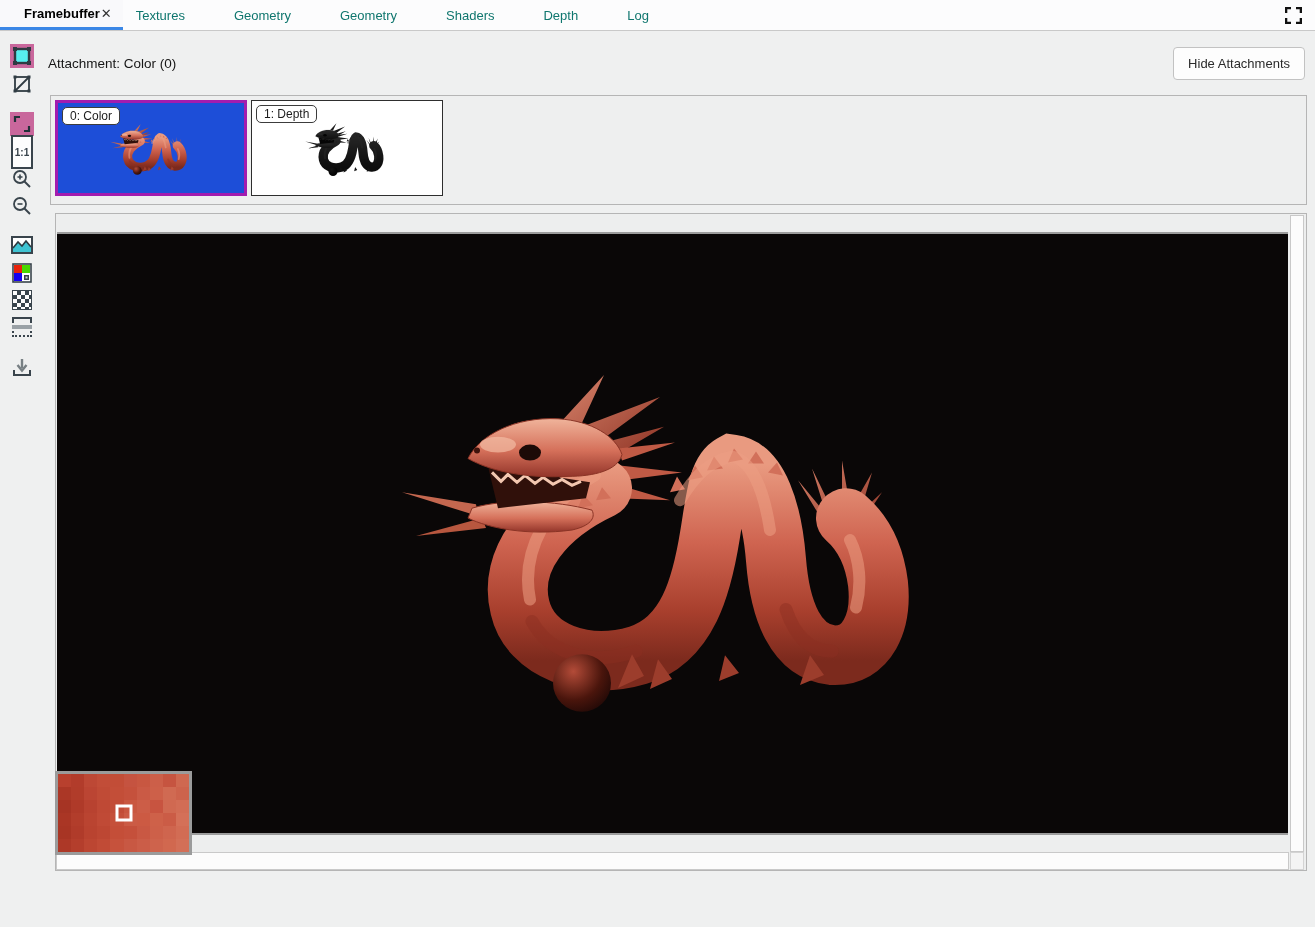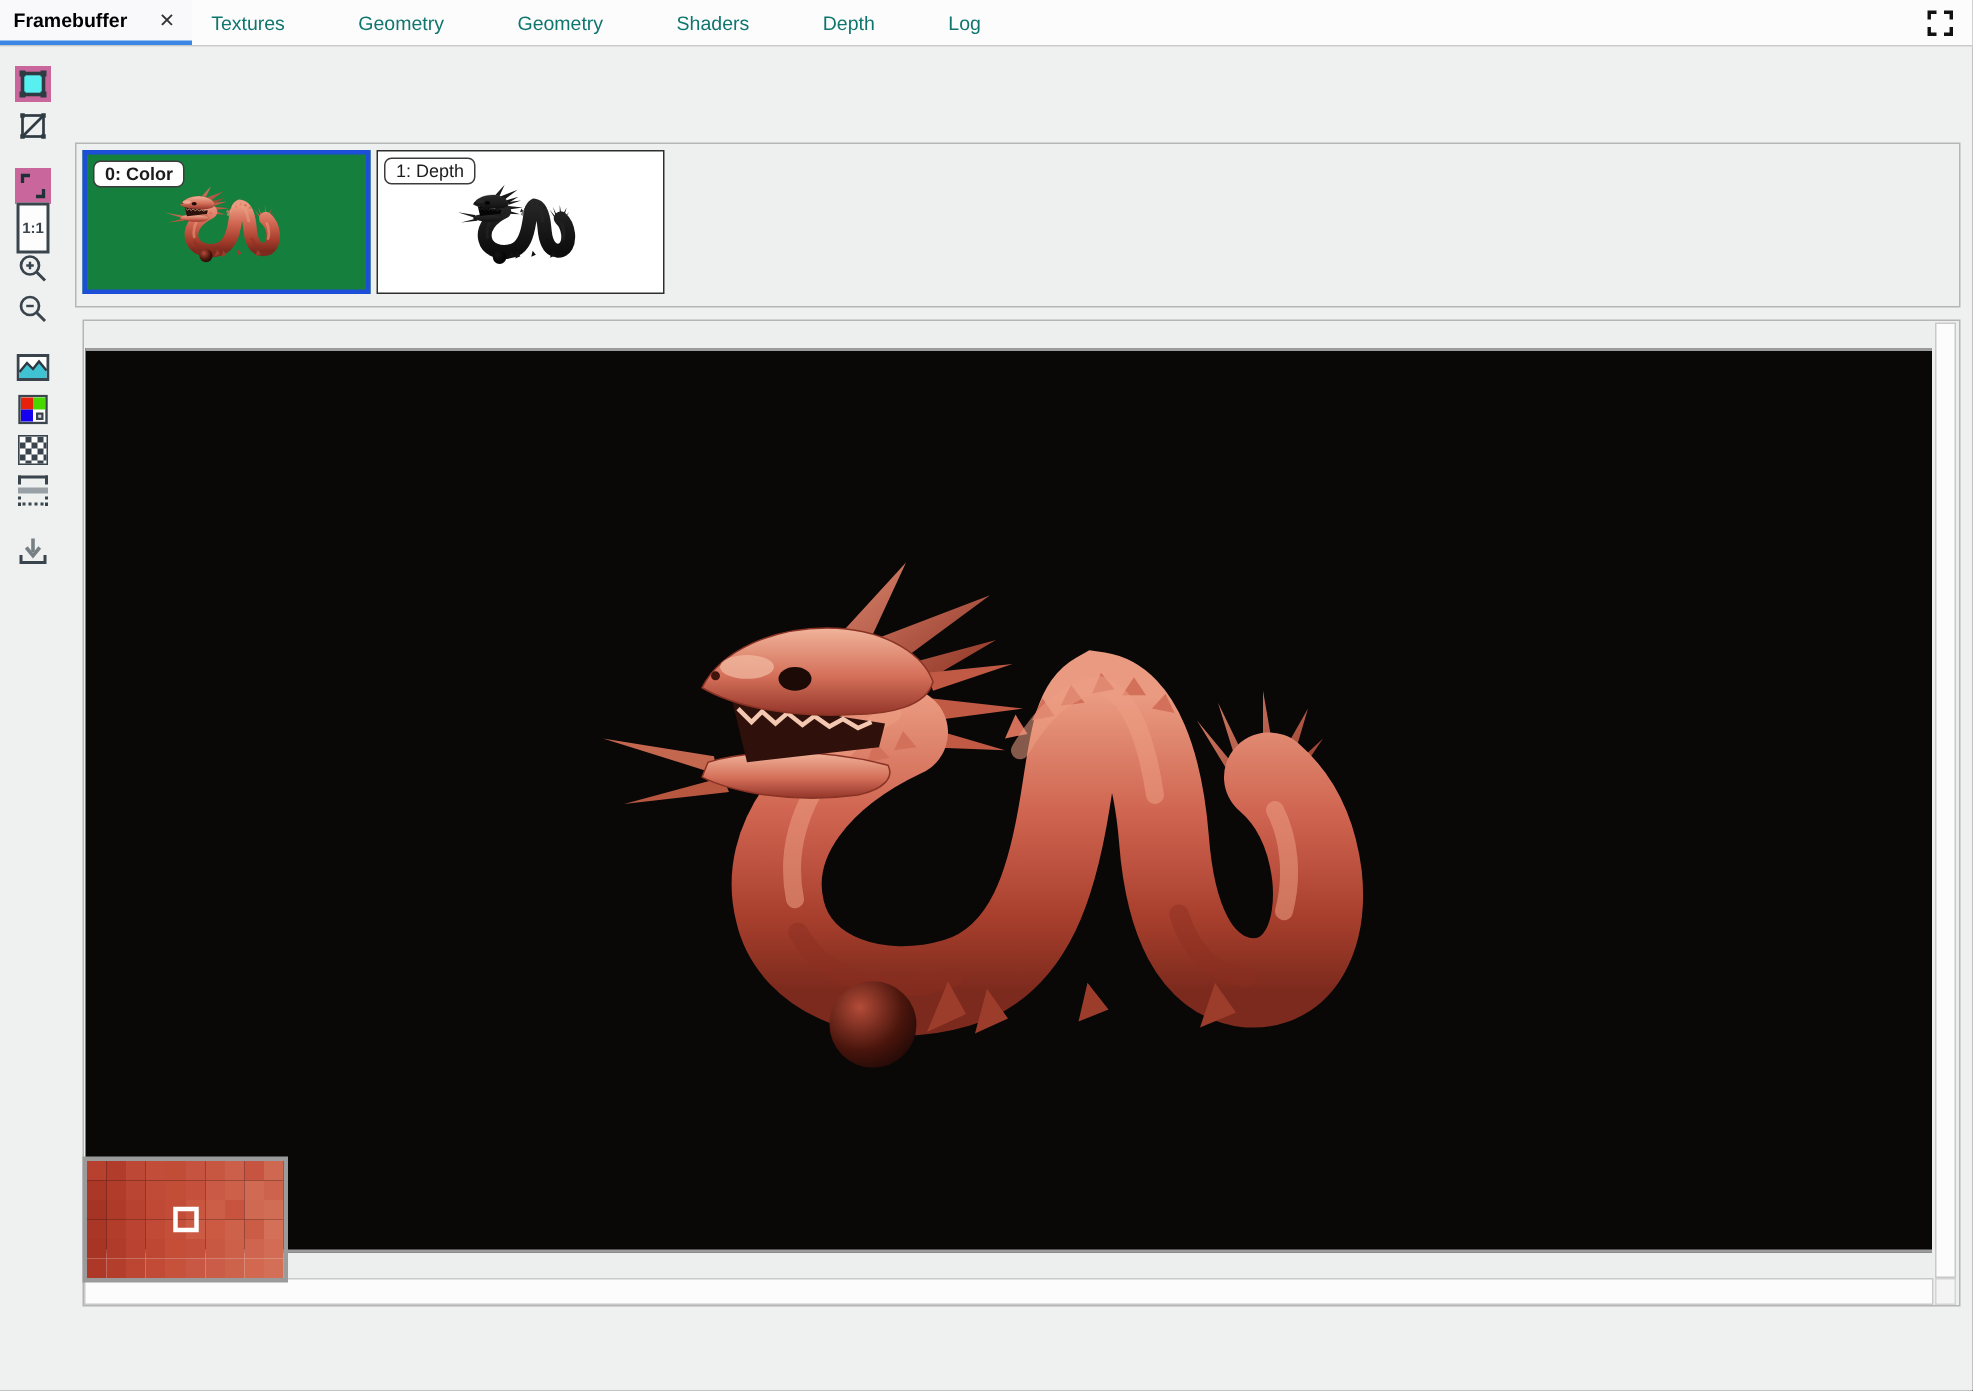--- a/index.html
+++ b/index.html
@@ -5,21 +5,21 @@
   * { margin:0; padding:0; box-sizing:border-box; }
   html,body { width:1315px; height:927px; overflow:hidden;
     font-family:"Liberation Sans", sans-serif; background:#eff0f0; color:#1b1b1b; }
   .window { position:relative; width:1315px; height:927px; background:#eff0f0; }
 
   
   .tabbar { position:absolute; left:0; top:0; width:100%; height:31px;
     background:#fcfcfd; border-bottom:1px solid #c9c9c9; display:flex; align-items:stretch; }
   .tab { display:flex; align-items:center; font-size:13px; color:#0f766e; cursor:default; }
   .tab.plain { margin-right:49px; }
-  .tab.first { font-weight:bold; color:#000; padding:0 11px 0 9px; gap:21px;
+  .tab.first { font-weight:bold; color:#000; padding:0 11px 0 24px; gap:1px;
     background:#f9f9fb; border-bottom:3px solid #3b87e6; }
   .tab .close { font-size:13px; font-weight:normal; color:#333; }
   .tab-spacer { width:13px; }
   .fs-btn { margin-left:auto; margin-right:13px; display:flex; align-items:center; }
 
   
   .tools { position:absolute; left:0; top:31px; width:46px; bottom:0; padding:13px 0 0 10px; }
   .tool { width:24px; height:24px; display:flex; align-items:center; justify-content:center; }
   .tool.sel { background:#c9679c; }
   .g1{margin-bottom:4px}.g2{margin-bottom:16px}.g3{margin-bottom:4px}.g4{margin-bottom:3px}
@@ -40,21 +40,21 @@
   .attach-header { position:absolute; left:46px; right:0; top:31px; height:64px;
     display:flex; align-items:center; padding:0 10px 0 2px; }
   .attach-label { font-size:13.5px; color:#161616; }
   .hide-btn { margin-left:auto; font-size:13px; color:#2b2b2b; background:#fdfdfd;
     border:1px solid #c2c2c2; border-radius:4px; padding:8px 14px; cursor:default; }
 
   
   .attach-panel { position:absolute; left:50px; top:95px; width:1257px; height:110px;
     border:1px solid #b5b5b5; background:#eeefef; display:flex; padding:4px 0 0 4px; }
   .thumb { position:relative; width:192px; height:96px; margin-right:4px; }
-  .thumb.color { border:3px solid #1d4ed8; background:#15803d;font-weight:bold; }
+  .thumb.color { border:3px solid #a21caf; background:#1d4ed8; }
   .thumb.depth { border:1px solid #2e2e2e; background:#ffffff; }
   .thumb svg { display:block; width:100%; height:100%; }
   .thumb-label { position:absolute; top:4px; left:4px; background:#fff; color:#1c1c1c;
     border:1px solid #3c3c3c; border-radius:5px; padding:1px 7px; font-size:12px; white-space:nowrap; }
 
   
   .viewport { position:absolute; left:55px; top:213px; width:1252px; height:658px;
     border:1px solid #b5b5b5; background:#edeeee; }
   .canvas { position:absolute; left:1px; top:18px; width:1231px; height:603px;
     background:#0a0707; border-top:2px solid #9c9c9c; border-bottom:2px solid #9c9c9c; }
@@ -250,20 +250,24 @@
     </div>
     <div class="tool">
       <svg class="icon-svg" width="20" height="20" viewBox="0 0 20 20">
         <path d="M10 2 V11" stroke="#788084" stroke-width="2.4"></path>
         <path d="M5.5 8 L10 13.5 L14.5 8" fill="none" stroke="#788084" stroke-width="2.4"></path>
         <path d="M2 13 V18 H18 V13" fill="none" stroke="#39444c" stroke-width="2"></path>
       </svg>
     </div>
   </div>
 
+  <div class="attach-header">
+    <span class="attach-label">Attachment: Color (0)</span>
+    <button class="hide-btn">Hide Attachments</button>
+  </div>
 
   <div class="attach-panel">
     <div class="thumb color">
       <svg viewBox="0 0 1231 603" preserveAspectRatio="none">
         <g transform="translate(323,128)">
             <use href="#dragon-art"></use>
           </g>
       </svg>
       <span class="thumb-label">0: Color</span>
     </div>

